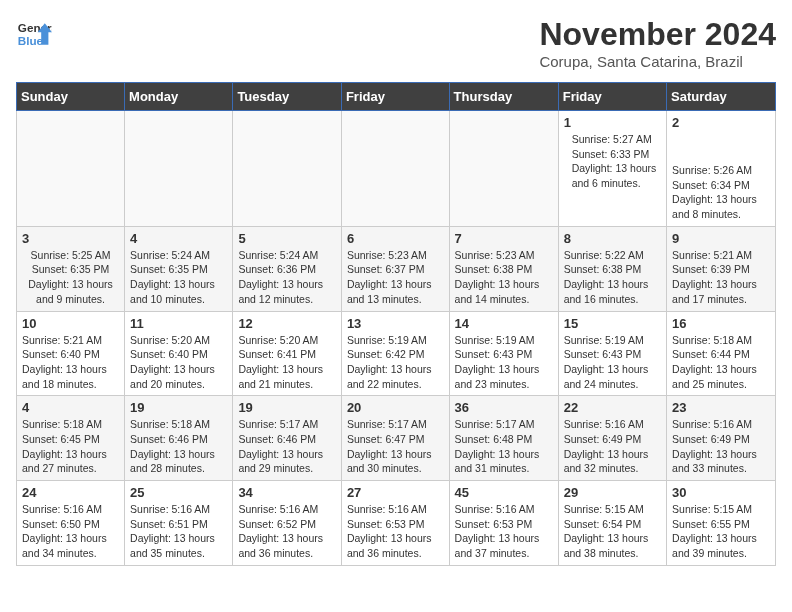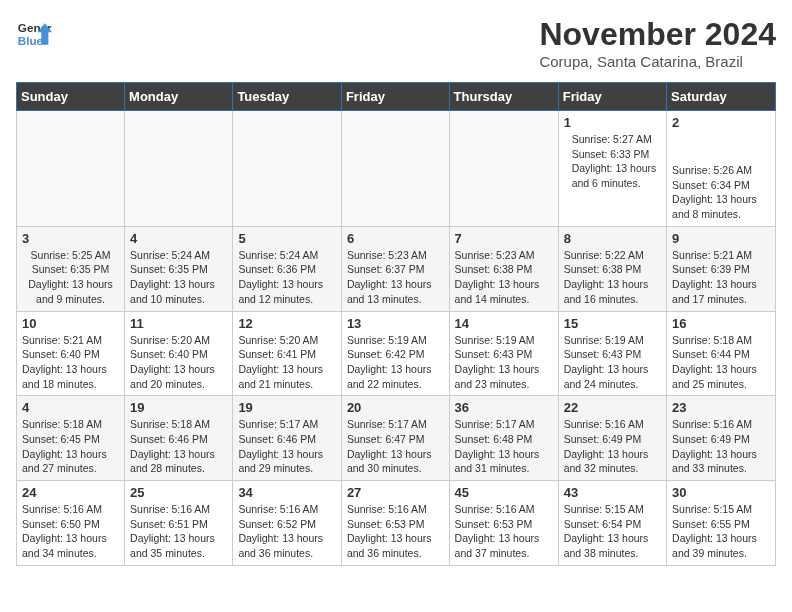--- a/index.html
+++ b/index.html
@@ -283,21 +283,21 @@
 Sunset: 6:53 PM
 Daylight: 13 hours and 36 minutes.</div>
         </td>
         <td>
           <div class="day-num">45</div>
           <div class="day-info" style="white-space: pre-line;">Sunrise: 5:16 AM
 Sunset: 6:53 PM
 Daylight: 13 hours and 37 minutes.</div>
         </td>
         <td>
-          <div class="day-num">43</div>
+          <div class="day-num">29</div>
           <div class="day-info" style="white-space: pre-line;">Sunrise: 5:15 AM
 Sunset: 6:54 PM
 Daylight: 13 hours and 38 minutes.</div>
         </td>
         <td>
           <div class="day-num">30</div>
           <div class="day-info" style="white-space: pre-line;">Sunrise: 5:15 AM
 Sunset: 6:55 PM
 Daylight: 13 hours and 39 minutes.</div>
         </td>

